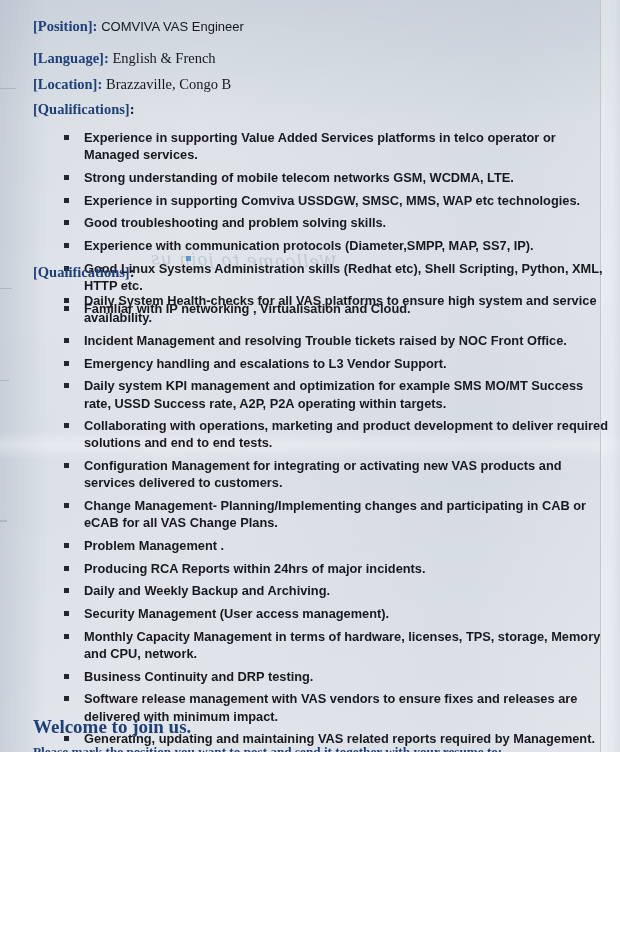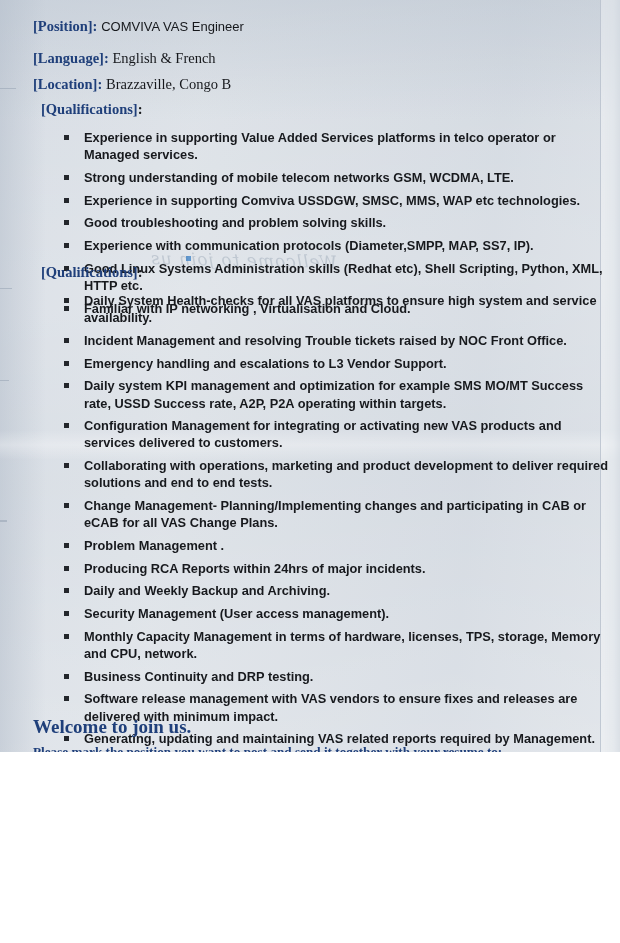--- a/index.html
+++ b/index.html
@@ -103,21 +103,20 @@
     color: #16181c;
   }
   .section-head {
     position: absolute;
     left: 33px;
     font-family: "Liberation Serif", serif;
     font-weight: bold;
     font-size: 14.5px;
     color: #1f3f7a;
     white-space: nowrap;
-    margin-left: 8px;
   }
   .section-head .colon { color: #16181c; }
 
   ul.bullets {
     position: absolute;
     left: 54px;
     margin: 8px;
     padding: 0;
     list-style: none;
     width: 548px;
@@ -237,22 +236,22 @@
       </ul>
 
     <div class="section-head" style="top:264px;">
       <span>[Qualifications]</span><span class="colon">:</span>
     </div>
     <ul class="bullets" id="responsibility-list" style="top:284px;">
         <li>Daily System Health-checks for all VAS platforms to ensure high system and service availability.</li>
         <li>Incident Management and resolving Trouble tickets raised by NOC Front Office.</li>
         <li>Emergency handling and escalations to L3 Vendor Support.</li>
         <li>Daily system KPI management  and optimization for example SMS MO/MT Success rate, USSD Success rate, A2P, P2A operating within targets.</li>
+        <li>Collaborating with operations, marketing and product development to deliver required solutions and end to end tests.</li>
         <li>Configuration Management for integrating  or activating new VAS products and services delivered to customers.</li>
-        <li>Collaborating with operations, marketing and product development to deliver required solutions and end to end tests.</li>
         <li>Change Management- Planning/Implementing  changes and participating in CAB or eCAB for all VAS Change Plans.</li>
         <li>Problem Management .</li>
         <li>Producing RCA Reports within 24hrs of major  incidents.</li>
         <li>Daily and Weekly Backup and Archiving.</li>
         <li>Security Management (User access management).</li>
         <li>Monthly Capacity Management in terms of hardware, licenses, TPS, storage, Memory and CPU, network.</li>
         <li>Business Continuity and  DRP testing.</li>
         <li>Software release management with VAS vendors to ensure fixes and releases are delivered with minimum impact.</li>
         <li>Generating, updating and maintaining VAS related reports required  by Management.</li>
       </ul>

